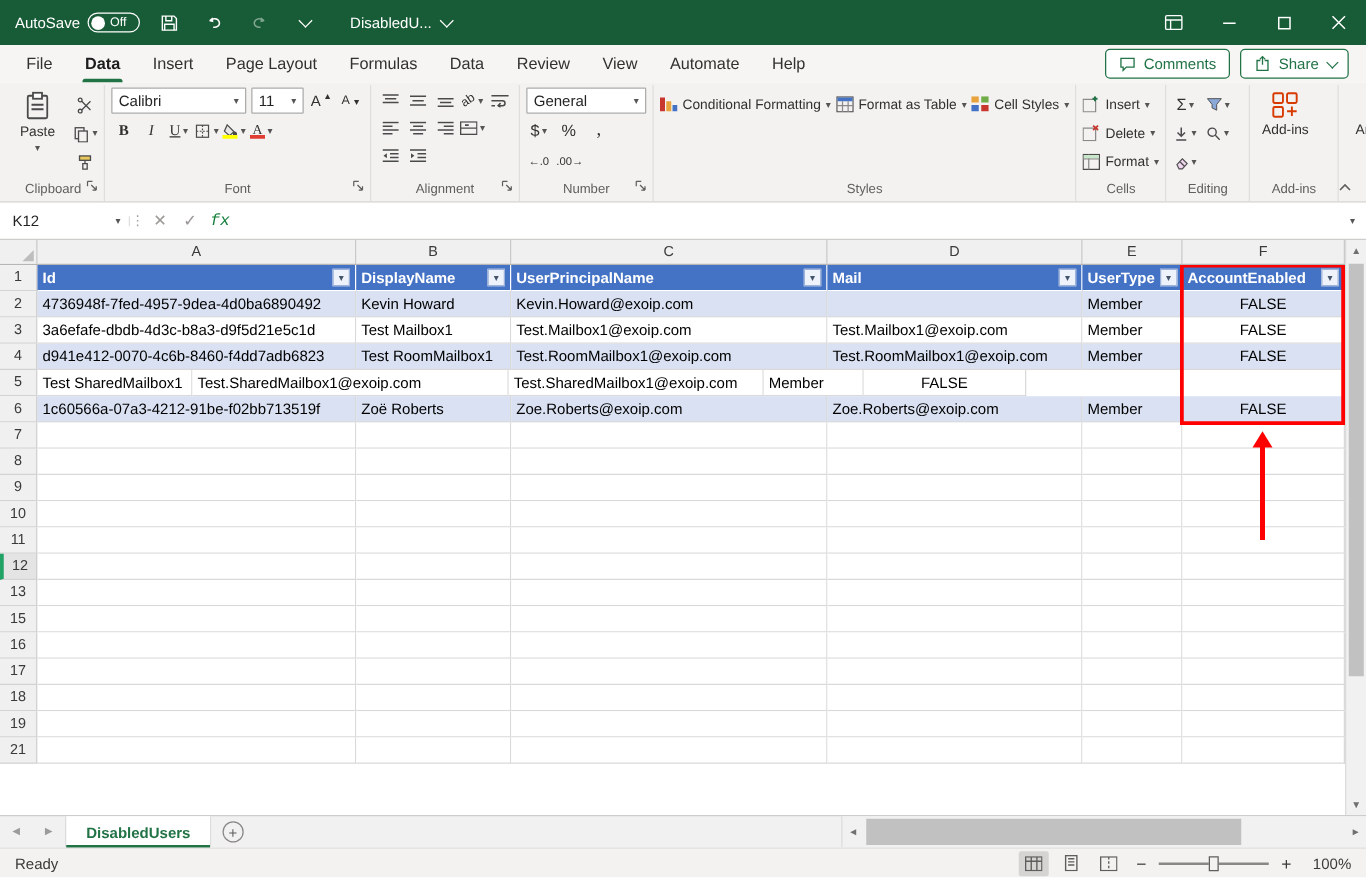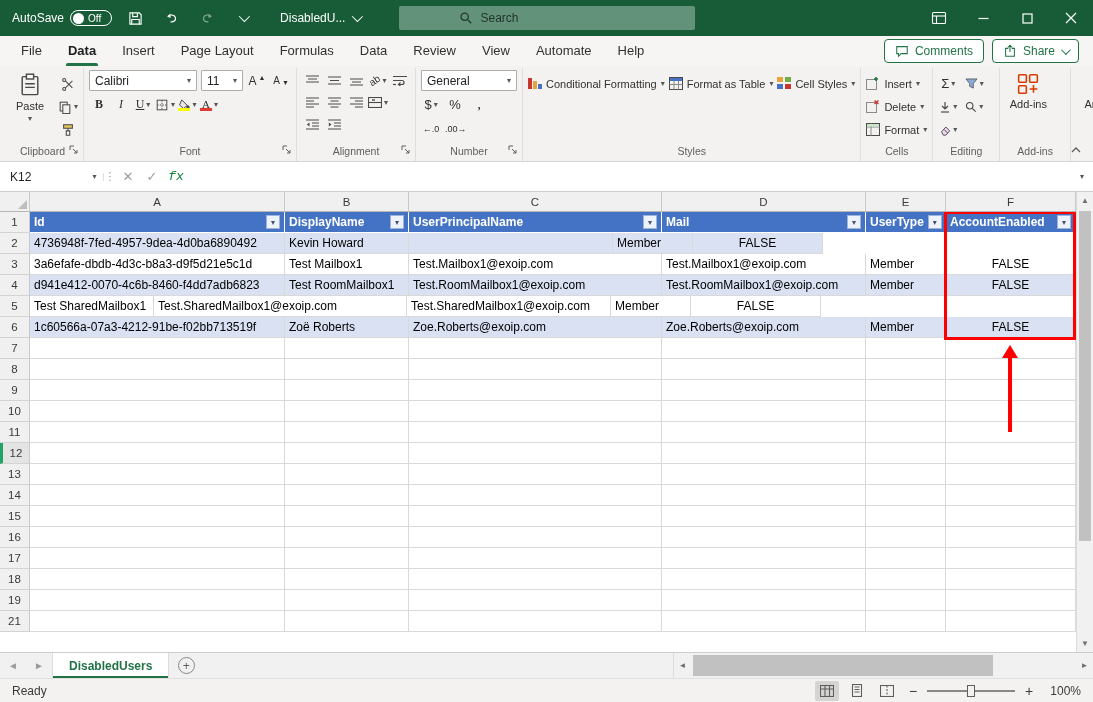--- a/index.html
+++ b/index.html
@@ -146,27 +146,20 @@
           </svg>
       </div>
       <div class="tb-icon-btn">
         <span class="chev-sm-w"></span>
       </div>
       <div class="tb-file">
         <span>DisabledU...</span>
         <span class="chev-sm-w"></span>
       </div>
     </div>
-    <div class="tb-search">
-      <svg class="ic" width="14" height="14" viewBox="0 0 16 16" fill="none" stroke="#21352a" stroke-width="1.4">
-          <circle cx="6.5" cy="6.5" r="4.2"></circle>
-          <path d="M9.8 9.8 L14 14"></path>
-        </svg>
-      <span>Search</span>
-    </div>
     <div class="tb-right">
       <div class="winbtn">
         <svg class="ic" width="16" height="14" viewBox="0 0 16 14" fill="none" stroke="#fff" stroke-width="1.1">
             <rect x="1.5" y="1.5" width="13" height="11" rx="1"></rect>
             <path d="M1.5 5 H14.5"></path>
             <path d="M5.5 5 V12.5"></path>
           </svg>
       </div>
       <div class="winbtn">
         <svg class="ic" width="11" height="11" viewBox="0 0 11 11" stroke="#fff" stroke-width="1.2">
@@ -666,20 +659,21 @@
             </div>
             <div class="cell thdr" style="width: 130px;">
               <span>AccountEnabled</span>
               <span class="filterbtn">▾</span>
             </div>
           </div>
           <div class="grow">
             <div class="rowhdr">2</div>
             <div class="cell band" style="width: 255px;">4736948f-7fed-4957-9dea-4d0ba6890492</div>
             <div class="cell band" style="width: 124px;">Kevin Howard</div>
+            <div class="cell band" style="width: 253px;">Kevin.Howard@exoip.com</div>
             <div class="cell band" style="width: 204px;"></div>
             <div class="cell band" style="width: 80px;">Member</div>
             <div class="cell band ctr" style="width: 130px;">FALSE</div>
           </div>
           <div class="grow">
             <div class="rowhdr">3</div>
             <div class="cell" style="width: 255px;">3a6efafe-dbdb-4d3c-b8a3-d9f5d21e5c1d</div>
             <div class="cell" style="width: 124px;">Test Mailbox1</div>
             <div class="cell" style="width: 253px;">Test.Mailbox1@exoip.com</div>
             <div class="cell" style="width: 204px;">Test.Mailbox1@exoip.com</div>
@@ -769,29 +763,20 @@
           <div class="grow">
             <div class="rowhdr">13</div>
             <div class="cell" style="width: 255px;"></div>
             <div class="cell" style="width: 124px;"></div>
             <div class="cell" style="width: 253px;"></div>
             <div class="cell" style="width: 204px;"></div>
             <div class="cell" style="width: 80px;"></div>
             <div class="cell" style="width: 130px;"></div>
           </div>
           <div class="grow">
-            <div class="rowhdr">14</div>
-            <div class="cell" style="width: 255px;"></div>
-            <div class="cell" style="width: 124px;"></div>
-            <div class="cell" style="width: 253px;"></div>
-            <div class="cell" style="width: 204px;"></div>
-            <div class="cell" style="width: 80px;"></div>
-            <div class="cell" style="width: 130px;"></div>
-          </div>
-          <div class="grow">
             <div class="rowhdr">15</div>
             <div class="cell" style="width: 255px;"></div>
             <div class="cell" style="width: 124px;"></div>
             <div class="cell" style="width: 253px;"></div>
             <div class="cell" style="width: 204px;"></div>
             <div class="cell" style="width: 80px;"></div>
             <div class="cell" style="width: 130px;"></div>
           </div>
           <div class="grow">
             <div class="rowhdr">16</div>

